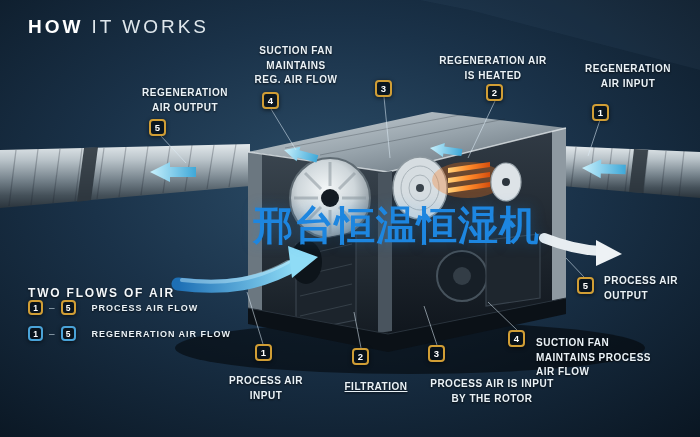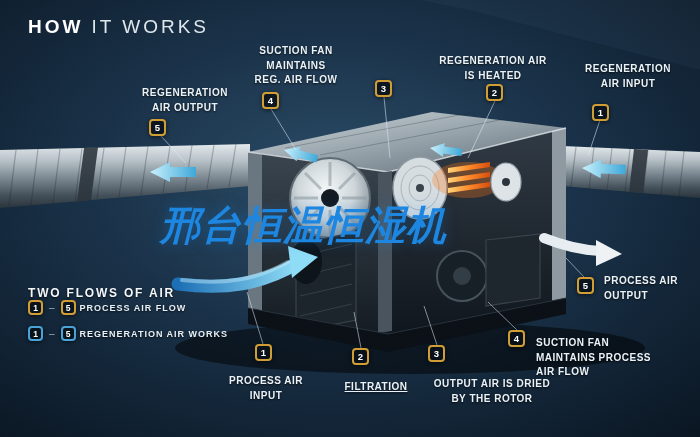--- a/index.html
+++ b/index.html
@@ -11,24 +11,23 @@
   .scene{position:absolute;inset:0;}
   
   .title{
     position:absolute;left:28px;top:16px;
     font-size:19px;letter-spacing:3px;color:#ffffff;white-space:nowrap;
   }
   .t-bold{font-weight:800;}
   .t-light{font-weight:300;color:#dfe7ec;margin-left:8px;}
   
   .watermark{
-    position:absolute;left:160px;top:198px;width:380px;text-align:left;
+    position:absolute;left:160px;top:198px;width:380px;text-align:right;
     font-size:40px;font-weight:700;color:#1d86e0;letter-spacing:1px;
     text-shadow:0 0 14px rgba(29,134,224,0.35);
-    font-style:italic;
   }
   
   .c-label{
     position:absolute;white-space:pre-line;text-align:center;
     font-size:10px;font-weight:700;letter-spacing:.5px;line-height:1.45;
     color:#eaf2f7;text-shadow:0 1px 2px rgba(0,0,0,.75);
   }
   .c-label.left{text-align:left;}
   .badge{
     position:absolute;width:17px;height:17px;border-radius:4px;
@@ -42,21 +41,21 @@
   .legend{position:absolute;left:28px;top:286px;}
   .legend-title{
     font-size:12px;font-weight:700;letter-spacing:1.8px;color:#f3f7fa;
     text-shadow:0 1px 2px rgba(0,0,0,.7);
   }
   .legend-row{display:flex;align-items:center;margin-bottom:11px;}
   .legend-row .badge{position:static;width:15px;height:15px;font-size:8.5px;}
   .legend-dash{color:#9fb0bc;font-size:10px;margin:0 6px;}
   .legend-label{
     font-size:9px;font-weight:700;letter-spacing:1px;color:#e9f1f6;
-    margin-left:4px;text-shadow:0 1px 2px rgba(0,0,0,.7);
+    margin-left:16px;text-shadow:0 1px 2px rgba(0,0,0,.7);
   }
 </style>
 </head>
 <body>
 
 <div class="stage">
 
   <svg class="scene" viewBox="0 0 700 437">
     <defs>
       <radialGradient id="bg" cx="48%" cy="42%" r="78%">
@@ -253,21 +252,21 @@
 REG. AIR FLOW</div>
   <div class="c-label" style="left:428px;top:44px;width:130px;margin-top:10px;">REGENERATION AIR
 IS HEATED</div>
   <div class="c-label" style="left:572px;top:62px;width:112px;">REGENERATION
 AIR INPUT</div>
   <div class="c-label left" style="left:604px;top:274px;width:92px;">PROCESS AIR
 OUTPUT</div>
   <div class="c-label left" style="left:536px;top:336px;width:140px;">SUCTION FAN
 MAINTAINS PROCESS
 AIR FLOW</div>
-  <div class="c-label" style="left:412px;top:377px;width:160px;">OUTPUT AIR IS DRIED
+  <div class="c-label" style="left:412px;top:377px;width:160px;">PROCESS AIR IS INPUT
 BY THE ROTOR</div>
   <div class="c-label" style="left:336px;top:380px;width:80px;text-decoration:underline;">FILTRATION</div>
   <div class="c-label" style="left:228px;top:374px;width:76px;">PROCESS AIR
 INPUT</div>
 
   <div class="badge" style="left:149px;top:119px;">5</div>
   <div class="badge" style="left:262px;top:92px;">4</div>
   <div class="badge" style="left:375px;top:80px;">3</div>
   <div class="badge" style="left:486px;top:84px;">2</div>
   <div class="badge" style="left:592px;top:104px;">1</div>
@@ -282,17 +281,17 @@
     <div class="legend-row">
       <span class="badge">1</span>
       <span class="legend-dash">–</span>
       <span class="badge">5</span>
       <span class="legend-label">PROCESS AIR FLOW</span>
     </div>
     <div class="legend-row">
       <span class="badge blue">1</span>
       <span class="legend-dash">–</span>
       <span class="badge blue">5</span>
-      <span class="legend-label">REGENERATION AIR WORKS</span>
+      <span class="legend-label">REGENERATION AIR FLOW</span>
     </div>
   </div>
 
 </div>
 
 </body></html>

